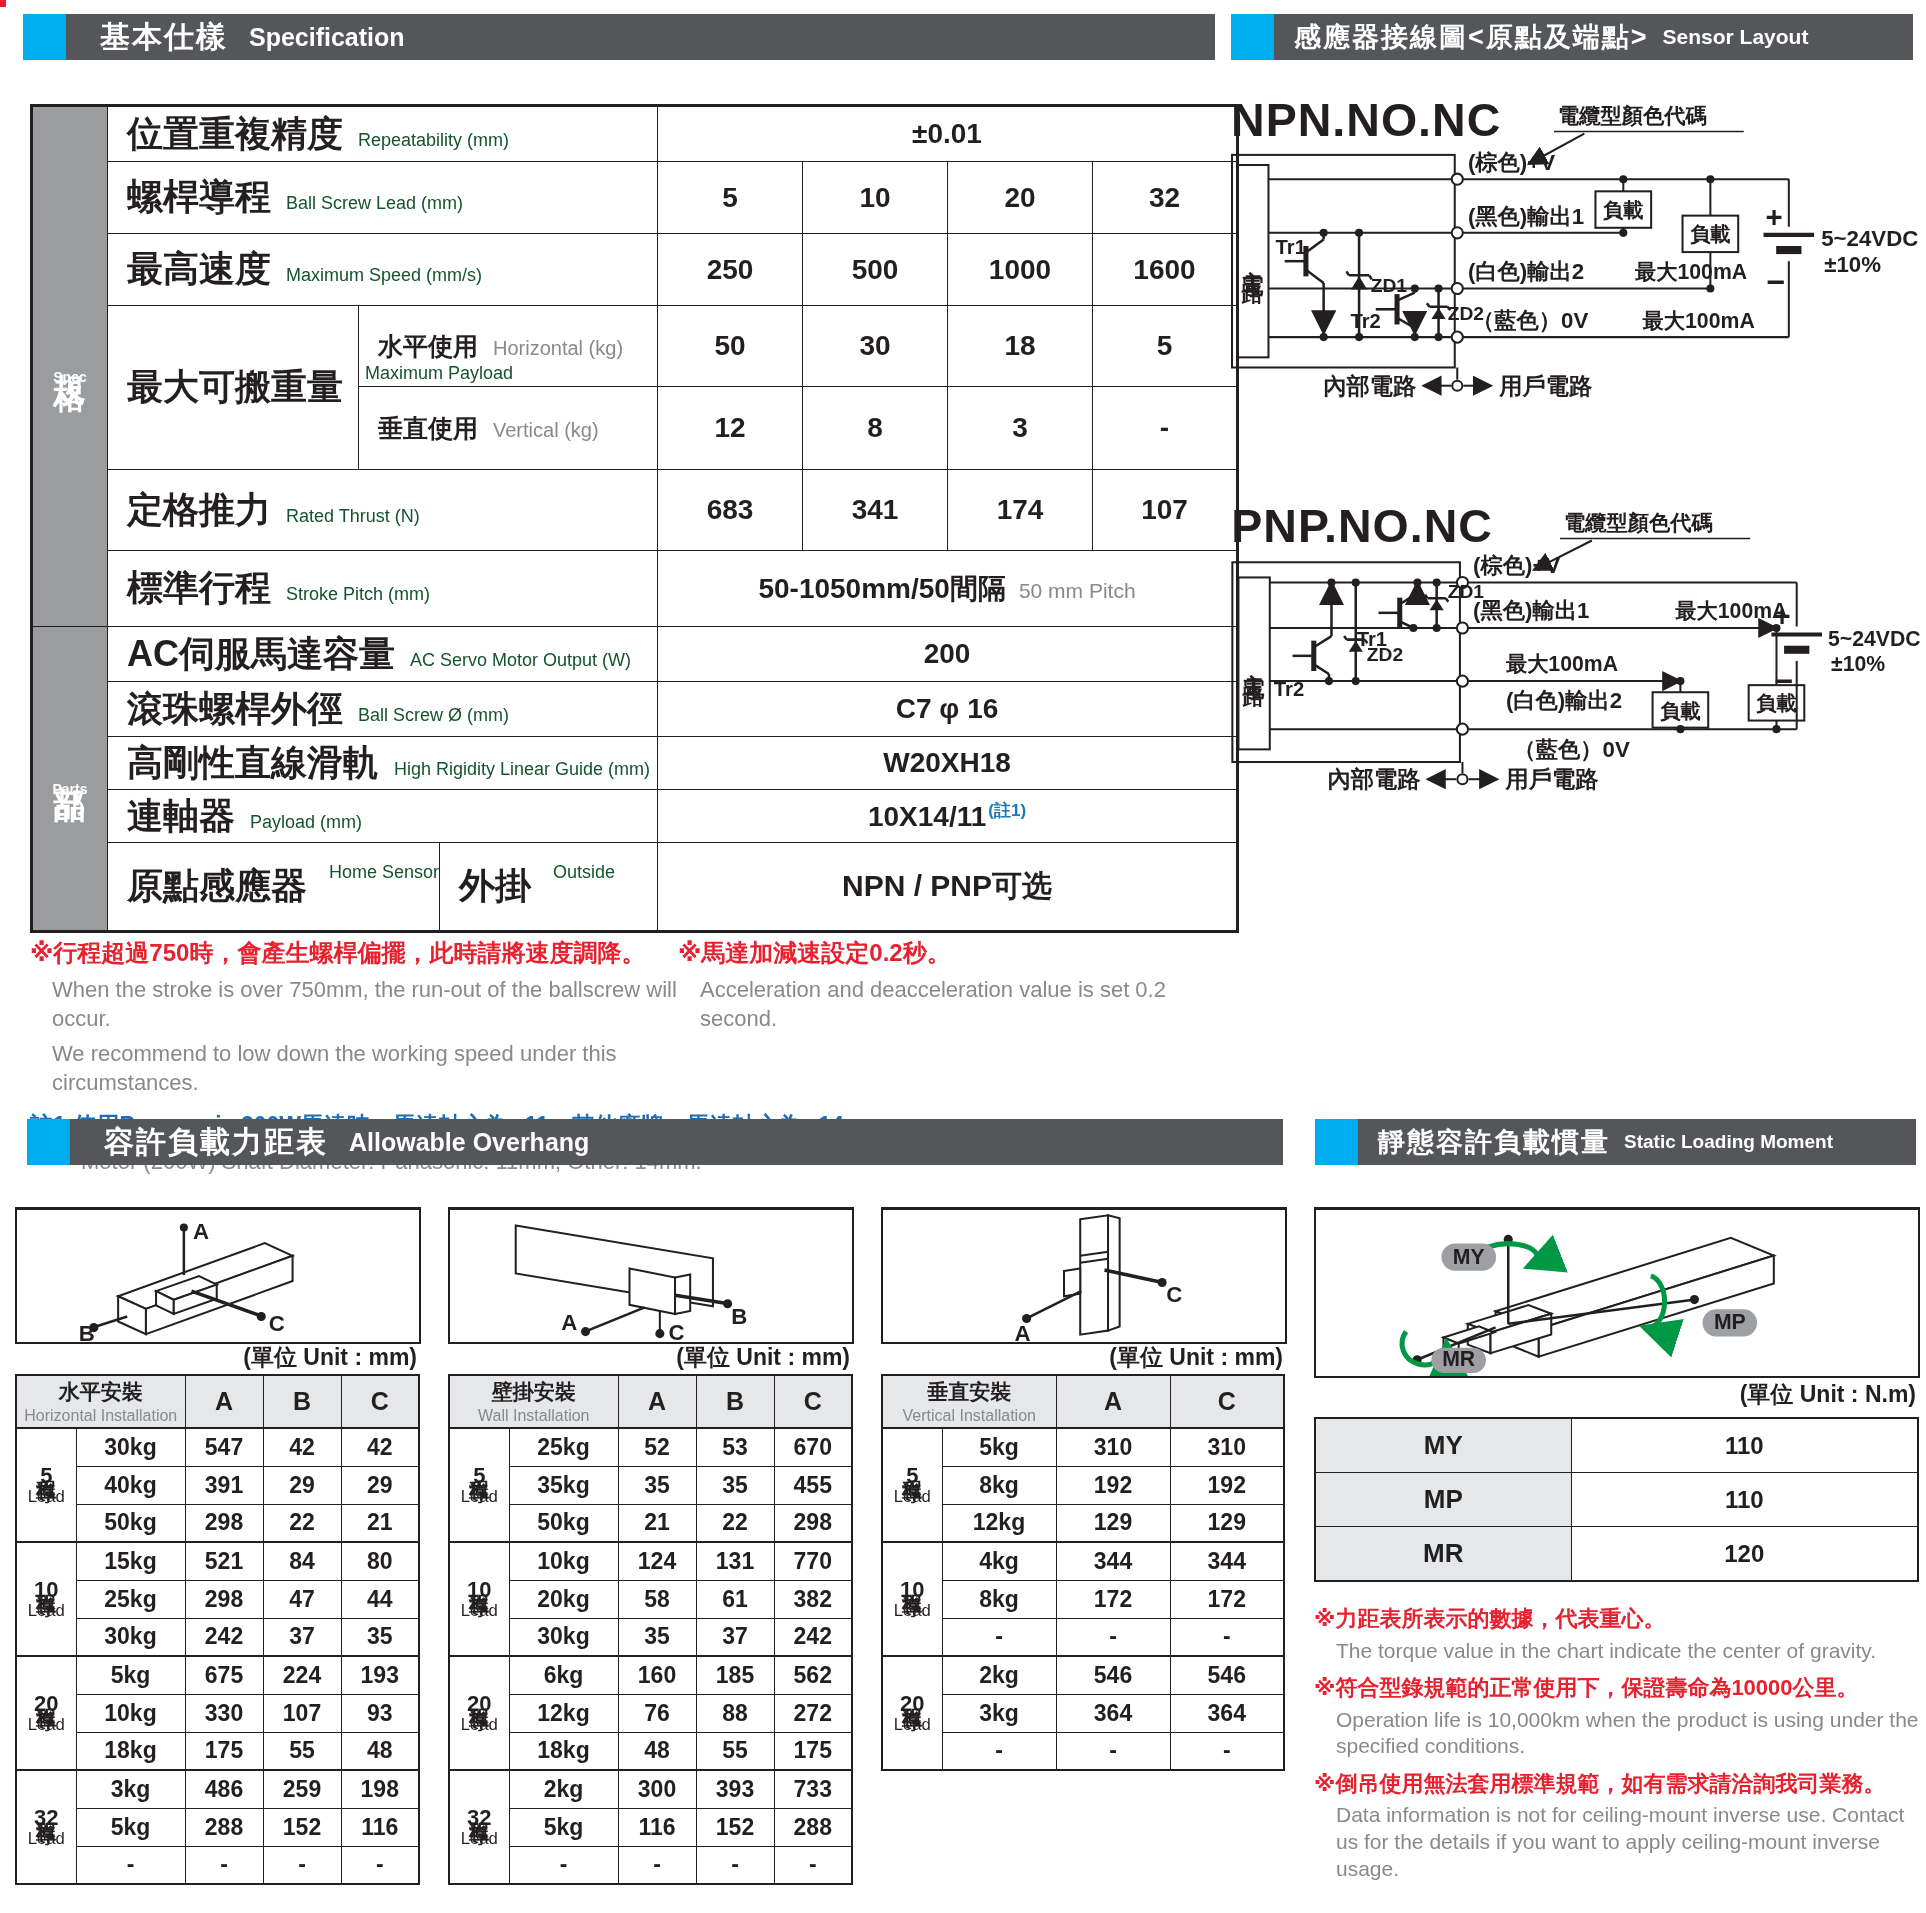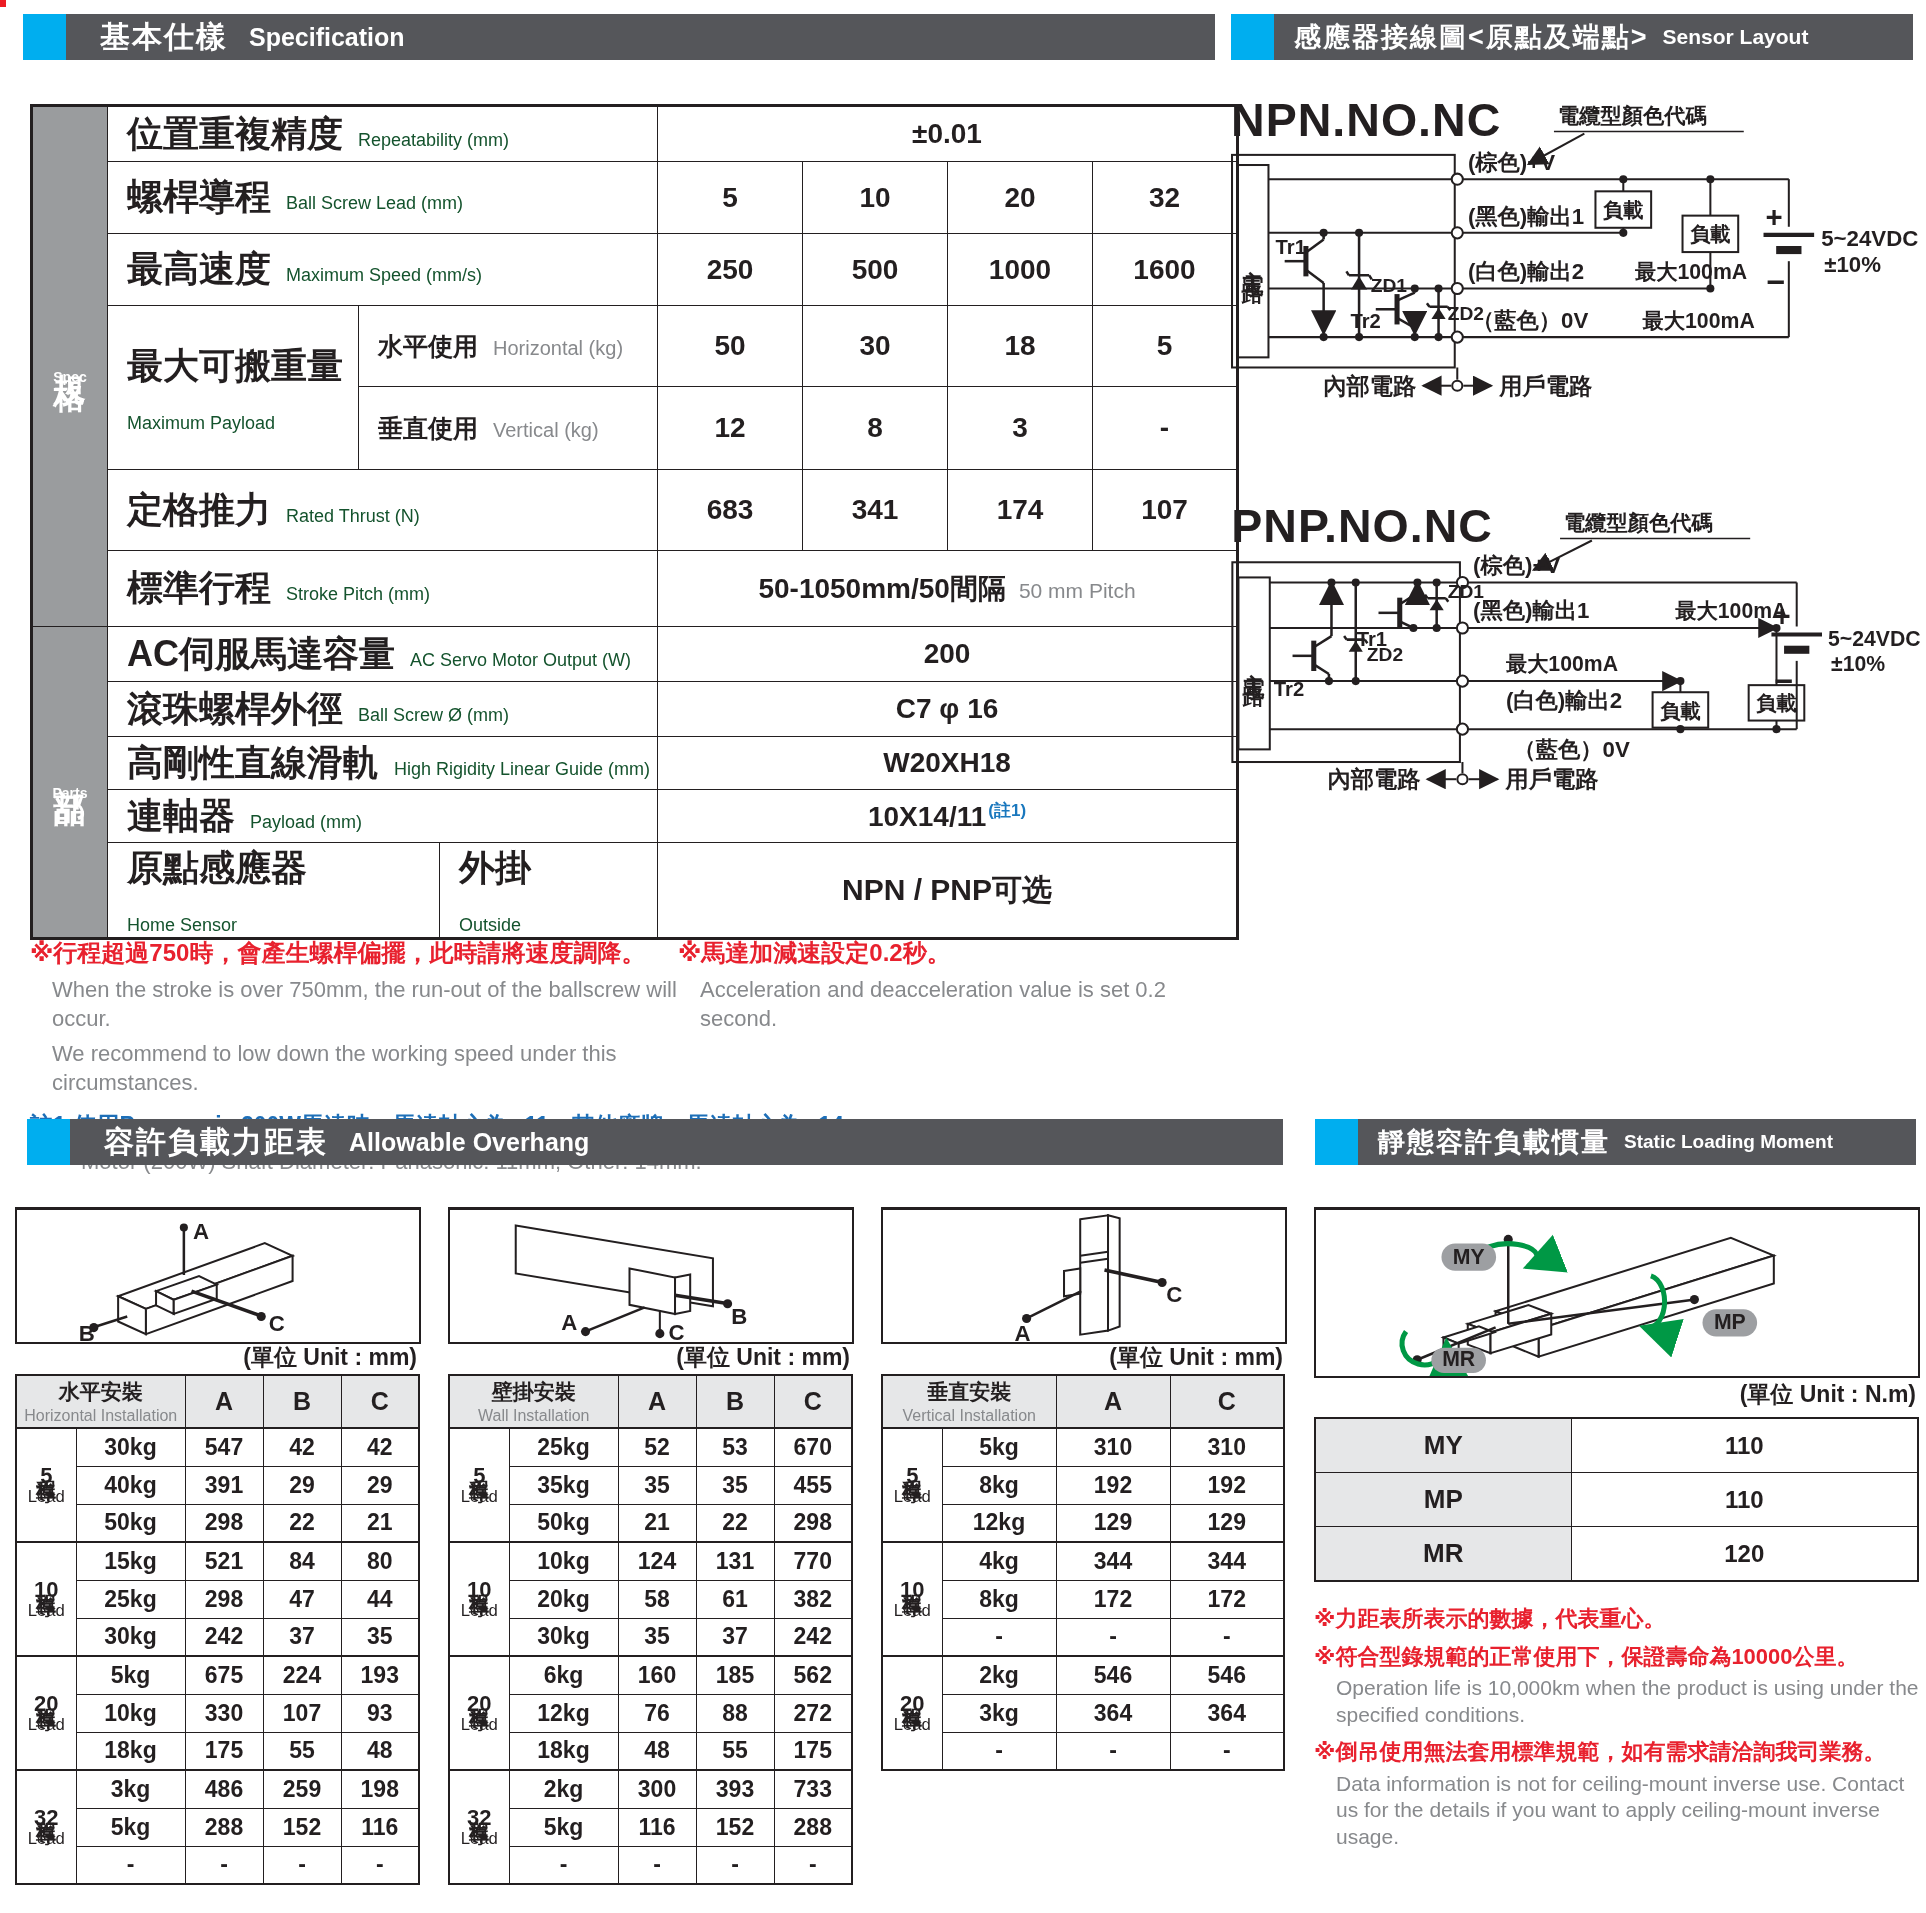--- a/index.html
+++ b/index.html
@@ -18,21 +18,21 @@
   table.spec td{border:1.5px solid #231f20;vertical-align:middle;}
   td.band{background:#9a9c9e;padding:0;}
   .band-in{display:flex;flex-direction:column;align-items:center;justify-content:center;gap:7px;height:100%;}
   .vtext{writing-mode:vertical-rl;text-orientation:upright;}
   .band-zh{color:#fff;font-size:32px;font-weight:700;letter-spacing:7px;}
   .band-en{color:#fff;font-size:14px;font-weight:700;}
   td.lab{padding-left:19px;}
   .lab-in{display:flex;align-items:baseline;gap:15px;flex-wrap:nowrap;}
   .lab-zh{font-size:36px;font-weight:600;white-space:nowrap;}
   .lab-en{font-size:18px;color:#14532d;white-space:nowrap;}
-  .lab-col{display:flex;flex-direction:column;gap:22px;}
+  .lab-col{display:flex;flex-direction:row;gap:22px;}
   .lab-zh2{font-size:25px;font-weight:600;white-space:nowrap;}
   .lab-en2{font-size:20px;color:#87898c;white-space:nowrap;}
   td.val{text-align:center;font-size:28px;font-weight:600;padding:0;}
   .val-sub{font-size:21px;color:#87898c;font-weight:400;margin-left:13px;}
   sup.noteref{color:#1a78be;font-size:17px;font-weight:600;vertical-align:super;margin-left:2px;}
   
   .specnotes{position:absolute;left:30px;top:937px;width:1210px;}
   .sn-row{display:flex;}
   .sn-left{width:648px;flex:0 0 auto;}
   .sn-right{flex:1;}
@@ -931,19 +931,20 @@
         </tr>
     <tr>
           <td class="mk">MR</td>
           <td class="mv">120</td>
         </tr>
   </tbody>
     </table>
 
   <div class="monotes">
     <div class="mo-red">※力距表所表示的數據，代表重心。</div>
+    <div class="mo-gray">The torque value in the chart indicate the center of gravity.</div>
     <div class="mo-red">※符合型錄規範的正常使用下，保證壽命為10000公里。</div>
     <div class="mo-gray">Operation life is 10,000km when the product is using under the specified conditions.</div>
     <div class="mo-red">※倒吊使用無法套用標準規範，如有需求請洽詢我司業務。</div>
     <div class="mo-gray">Data information is not for ceiling-mount inverse use. Contact us for the details if you want to apply ceiling-mount inverse usage.</div>
   </div>
 </div>
 
 
 </body></html>

